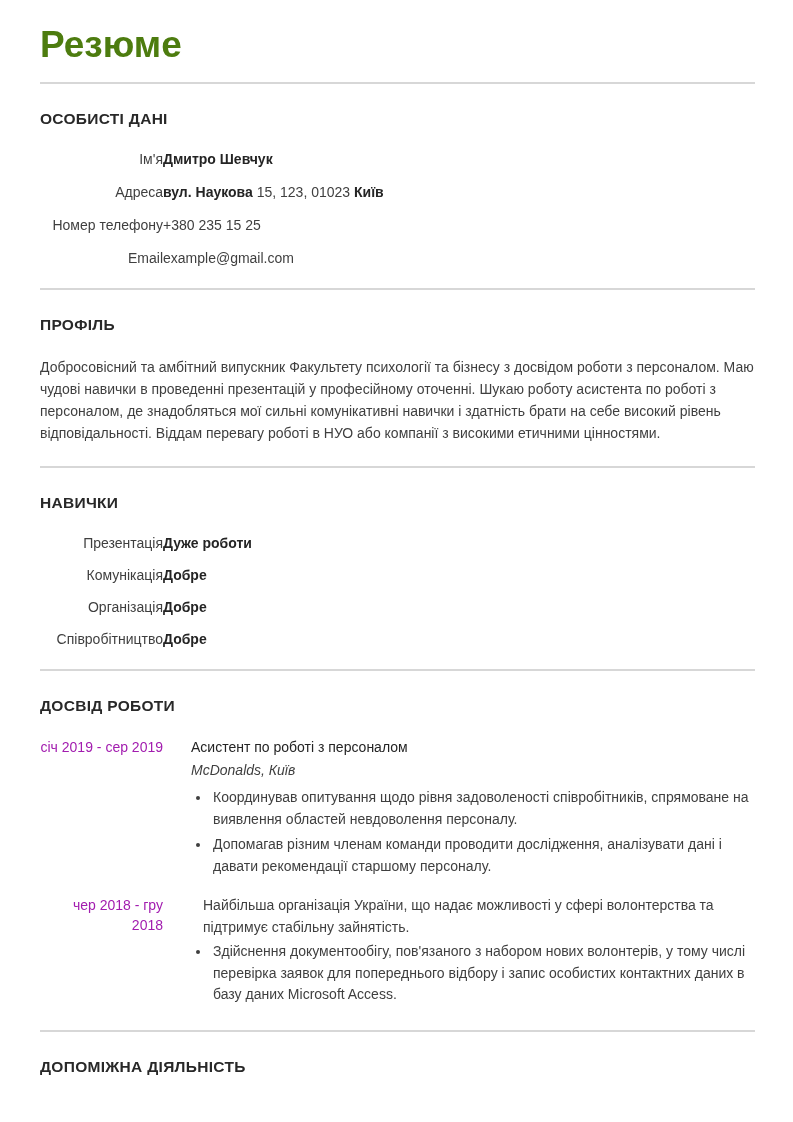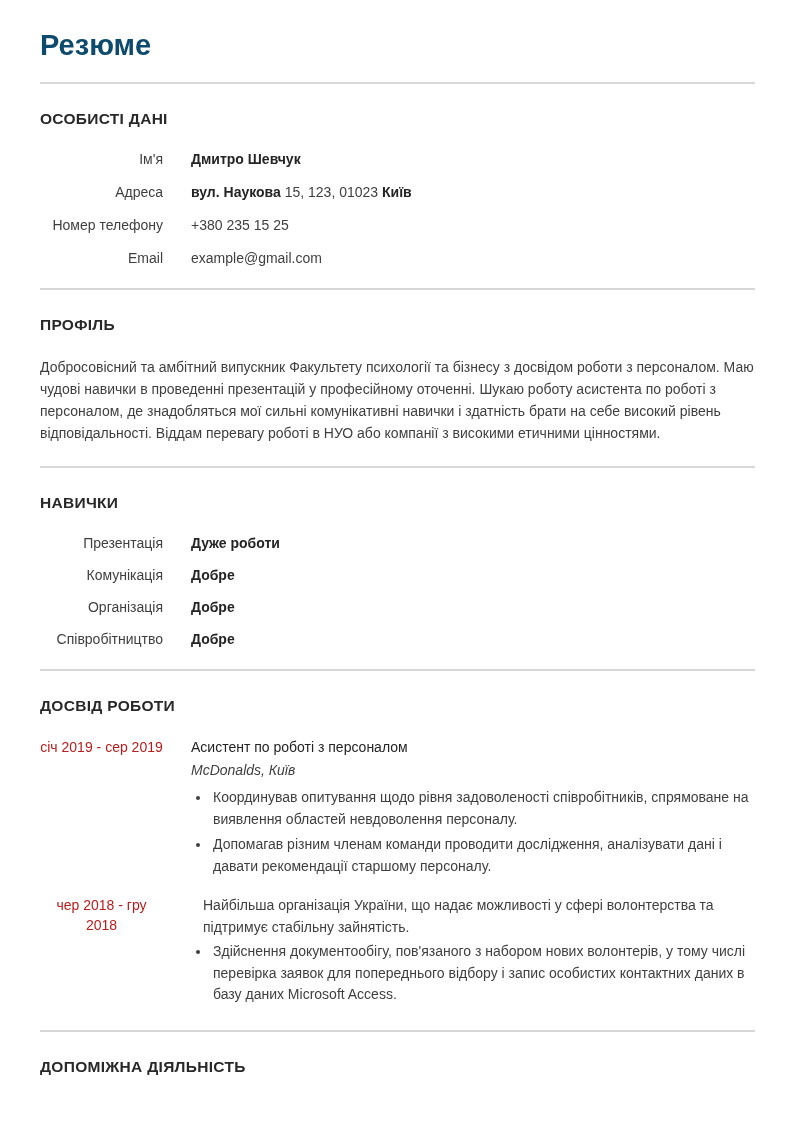--- a/index.html
+++ b/index.html
@@ -7,43 +7,42 @@
   .page {
     width: 793px;
     min-height: 1122px;
     margin: 0 auto;
     background: #ffffff;
     padding: 24px 38px 30px 40px;
     font-family: "Liberation Sans", "DejaVu Sans", sans-serif;
     color: #3f3f3f;
   }
   h1.doc-title {
-    font-size: 29px;
+    font-size: 37px;
     line-height: 34px;
     font-weight: 700;
-    color: #0c4a6e;
+    color: #4d7c0f;
     margin: 4px 0 20px 0;
   }
   .divider {
     border: none;
     height: 2px;
     background: #d7d7d7;
     margin: 0;
   }
   h2.section-heading {
     font-size: 15.5px;
     font-weight: 700;
     color: #282828;
     letter-spacing: 0.3px;
     margin: 26px 0 22px 0;
   }
   .row {
     display: grid;
     grid-template-columns: 123px 1fr;
-    column-gap: 28px;
     font-size: 14px;
     line-height: 19px;
     margin-bottom: 14px;
   }
   .row .cell-label { text-align: right; color: #3f3f3f; }
   .b { font-weight: 700; color: #242424; }
   .section-block { margin-bottom: 20px; }
   .profile-text {
     font-size: 14px;
     line-height: 22px;
@@ -51,21 +50,21 @@
     color: #3f3f3f;
   }
   .skill-row { margin-bottom: 13px; }
   .entry {
     display: grid;
     grid-template-columns: 123px 1fr;
     column-gap: 28px;
     font-size: 14px;
     margin-bottom: 14px;
   }
-  .entry .entry-date { text-align: center; line-height: 20px; color: #b91c1c; }
+  .entry .entry-date { text-align: right; line-height: 20px; color: #a21caf; }
   .entry-title { font-weight: 400; color: #242424; line-height: 20px; margin-bottom: 3px; }
   .entry-subtitle { font-style: italic; line-height: 20px; margin-bottom: 7px; }
   .entry-desc { line-height: 21.5px; margin: 0 0 2px 12px; }
   .entry ul { margin: 3px 0 0 0; padding-left: 20px; }
   .entry li { line-height: 21.5px; margin-bottom: 4px; padding-left: 2px; }
 </style>
 </head>
 <body>
 
 <div class="page">

